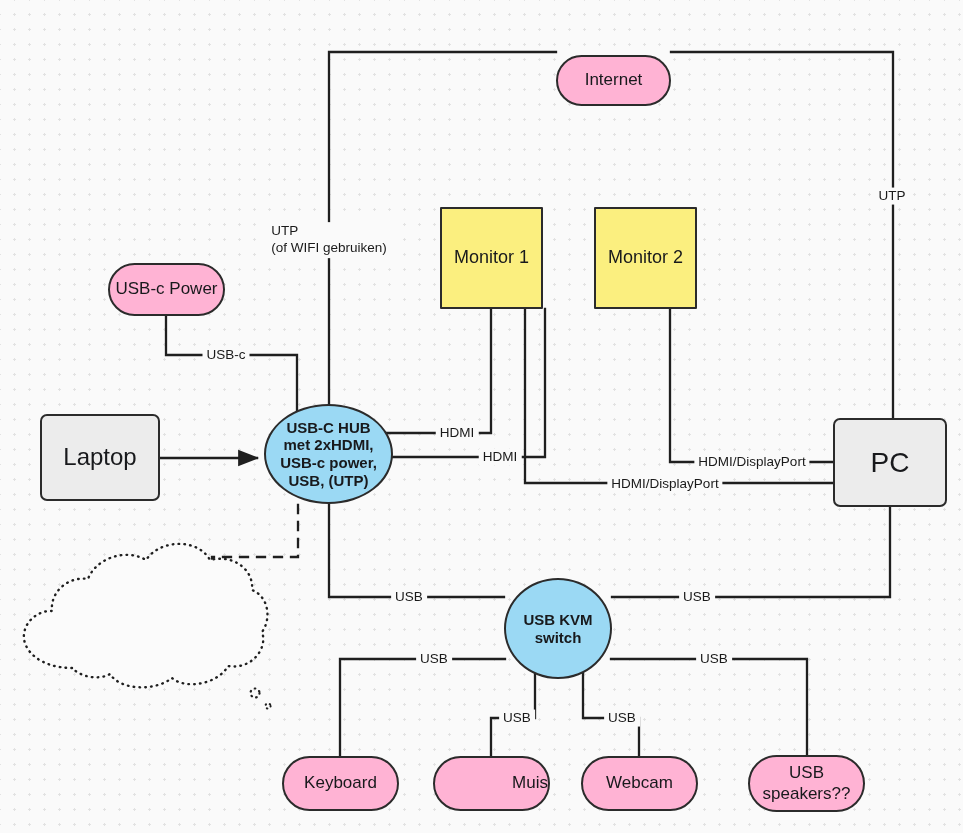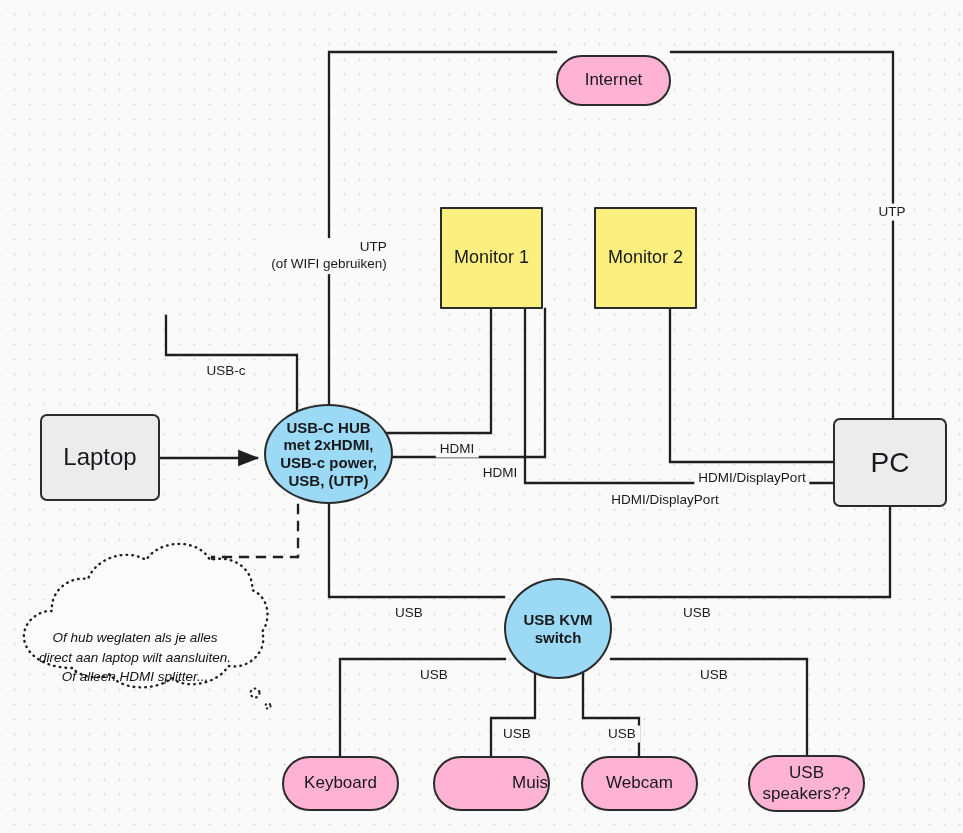--- a/index.html
+++ b/index.html
@@ -55,22 +55,21 @@
   }
   .edge-label {
     position: absolute;
     font-size: 13.5px;
     color: #1a1a1a;
     background: #fafafa;
     padding: 0 4px;
     white-space: nowrap;
     transform: translate(-50%, -50%);
     line-height: 1.25;
-    text-align: right;
-    margin-top: 16px;
+    text-align: left;
   }
   .edge-label.two-line { padding: 1px 5px; }
   .cloud-text {
     position: absolute;
     left: 24px; top: 628px;
     width: 222px;
     text-align: center;
     font-style: italic;
     font-size: 13.5px;
     color: #111;
@@ -137,20 +136,23 @@
                C 100 680 82 678 72 668 Z" fill="#fbfbfb" stroke="#1f1f1f" stroke-width="2.4" stroke-dasharray="0.6 5.2" stroke-linecap="round"></path>
       <circle cx="255" cy="693" r="4.5" fill="none" stroke="#1f1f1f" stroke-width="2.2" stroke-dasharray="0.6 4.5" stroke-linecap="round"></circle>
       <circle cx="268" cy="706" r="2.6" fill="none" stroke="#1f1f1f" stroke-width="2" stroke-dasharray="0.6 4" stroke-linecap="round"></circle>
     </g>
   </svg>
 
   <div class="node pill" style="left:556px; top:27px; width:115px; height:51px;margin-top:28px;">
     <span class="nd-label">Internet</span>
   </div>
 
+  <div class="node pill" style="left:108px; top:263px; width:117px; height:53px;">
+    <span class="nd-label">USB-c Power</span>
+  </div>
 
   <div class="node square" style="left:440px; top:207px; width:103px; height:102px;">
     <span class="nd-label">Monitor 1</span>
   </div>
 
   <div class="node square" style="left:594px; top:207px; width:103px; height:102px;">
     <span class="nd-label">Monitor 2</span>
   </div>
 
   <div class="node boxgray" style="left:40px; top:414px; width:120px; height:87px; font-size:24px;">
@@ -212,19 +214,14 @@
   <div class="edge-label" style="left:697px; top:597px;">USB</div>
 
   <div class="edge-label" style="left:434px; top:659px;">USB</div>
 
   <div class="edge-label" style="left:714px; top:659px;">USB</div>
 
   <div class="edge-label" style="left:517px; top:718px;">USB</div>
 
   <div class="edge-label" style="left:622px; top:718px;">USB</div>
 
-  <div class="cloud-text">
-    <div>Of  hub weglaten als je alles</div>
-    <div>direct aan laptop wilt aansluiten.</div>
-    <div>Of alleen HDMI splitter...</div>
-  </div>
 
 </div>
 
 </body></html>

